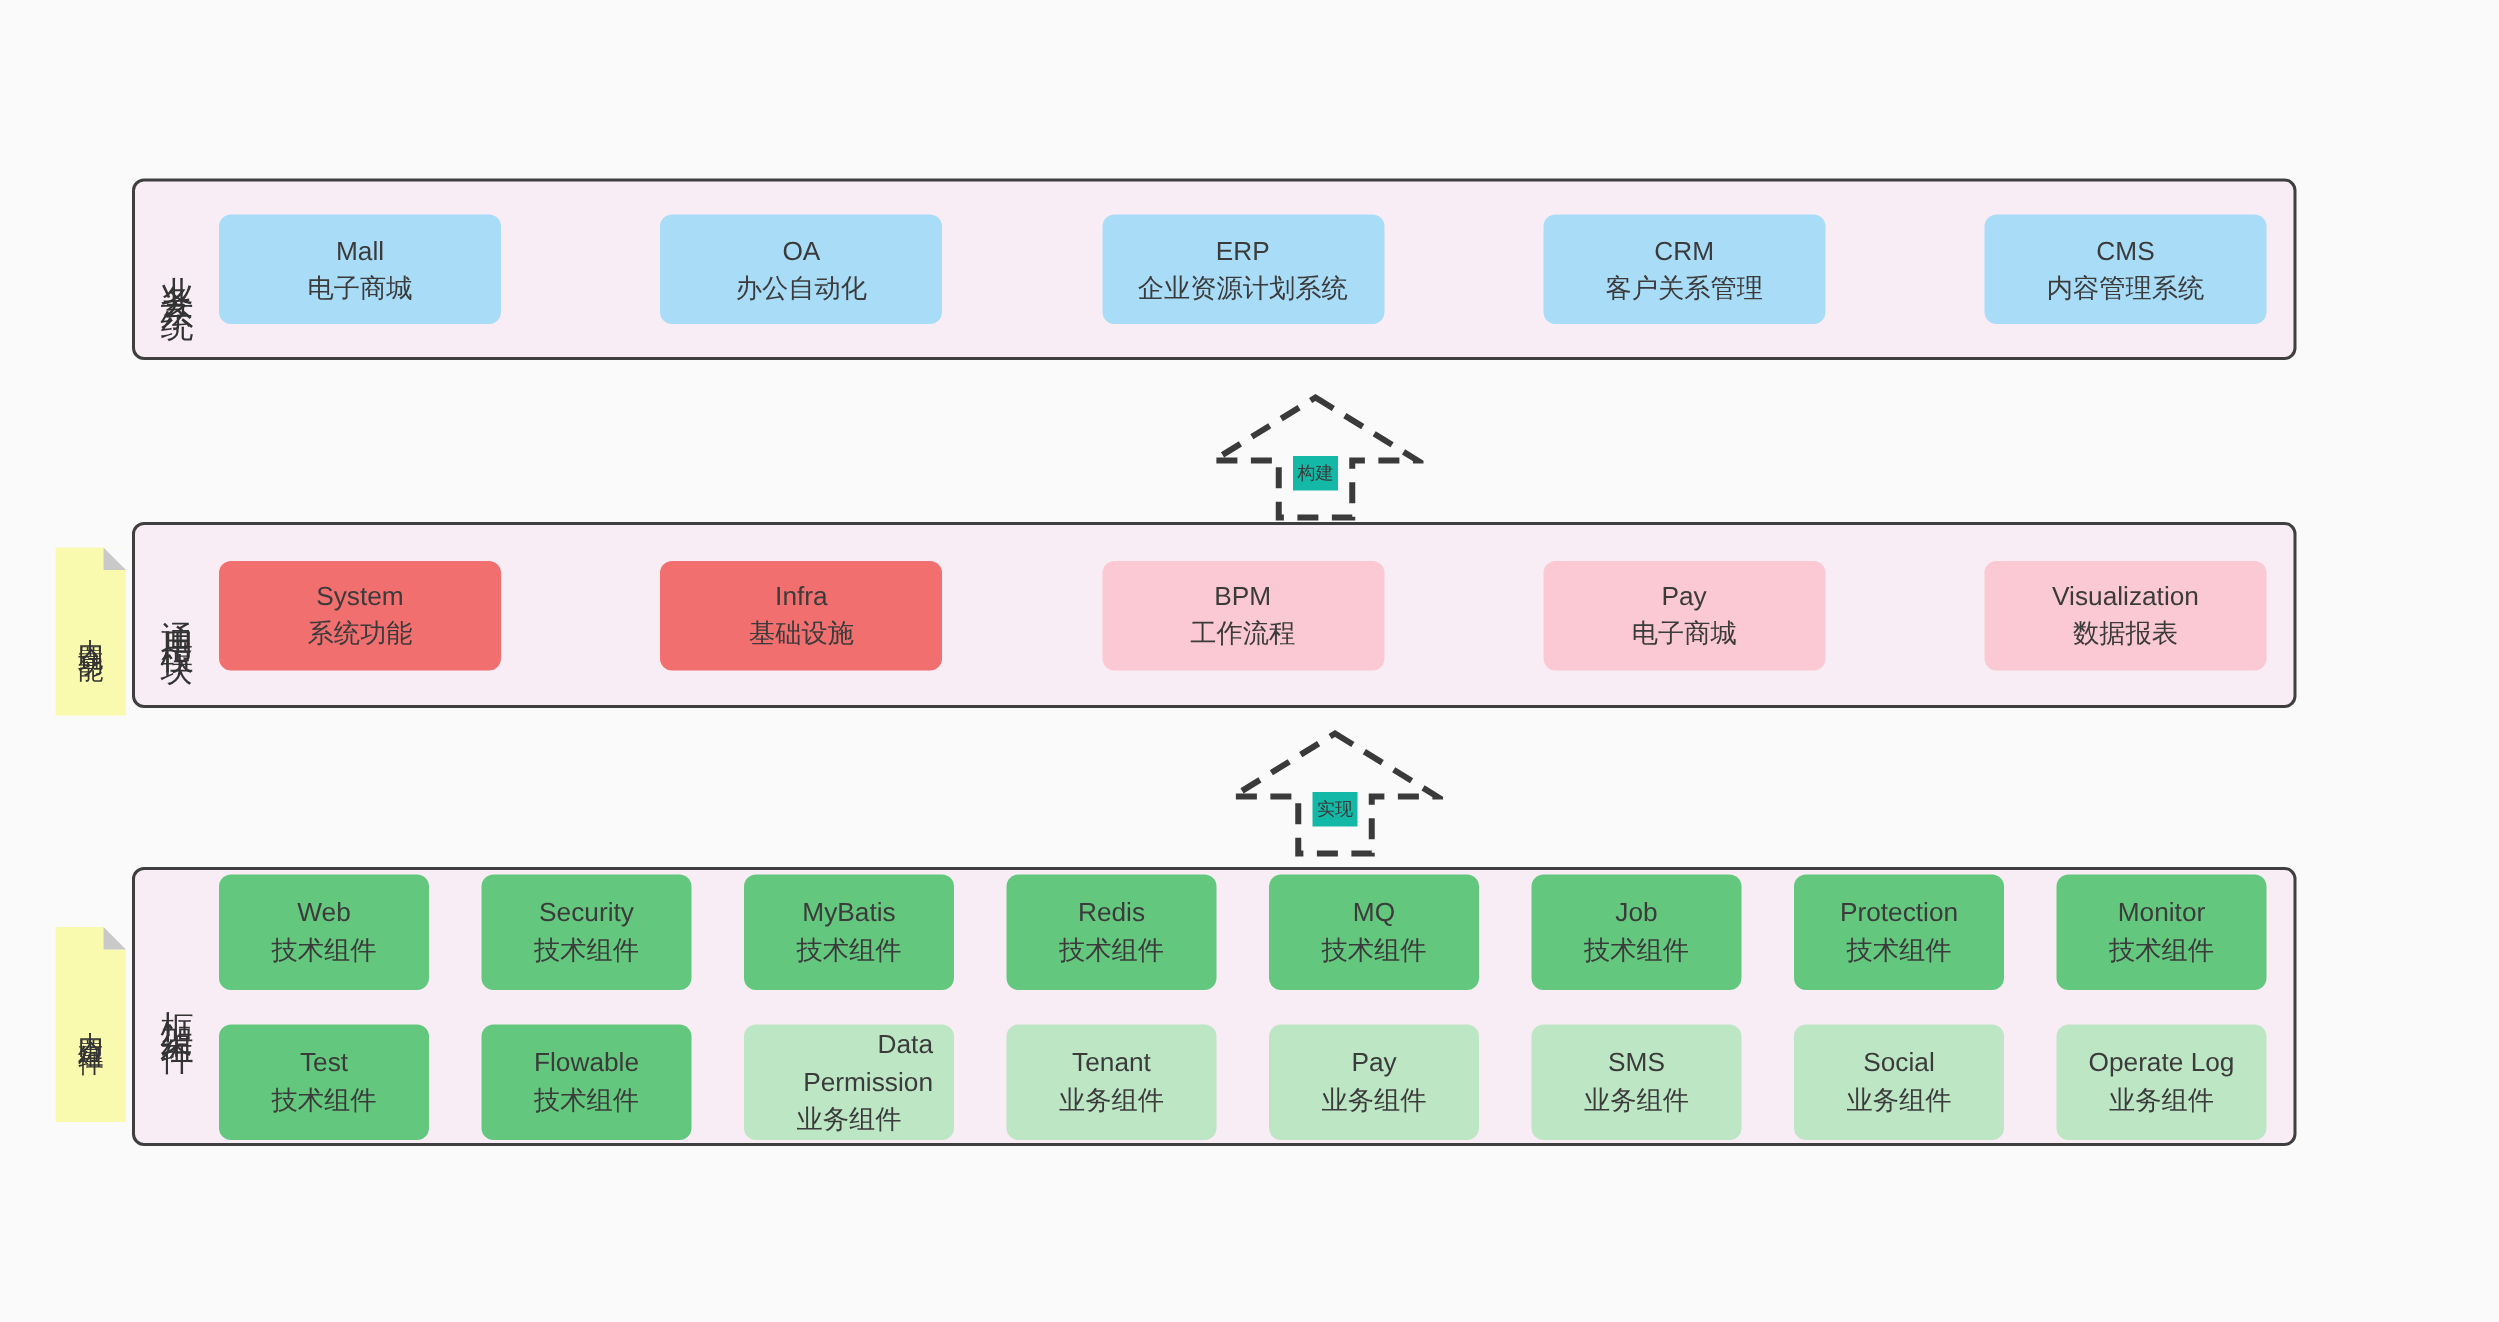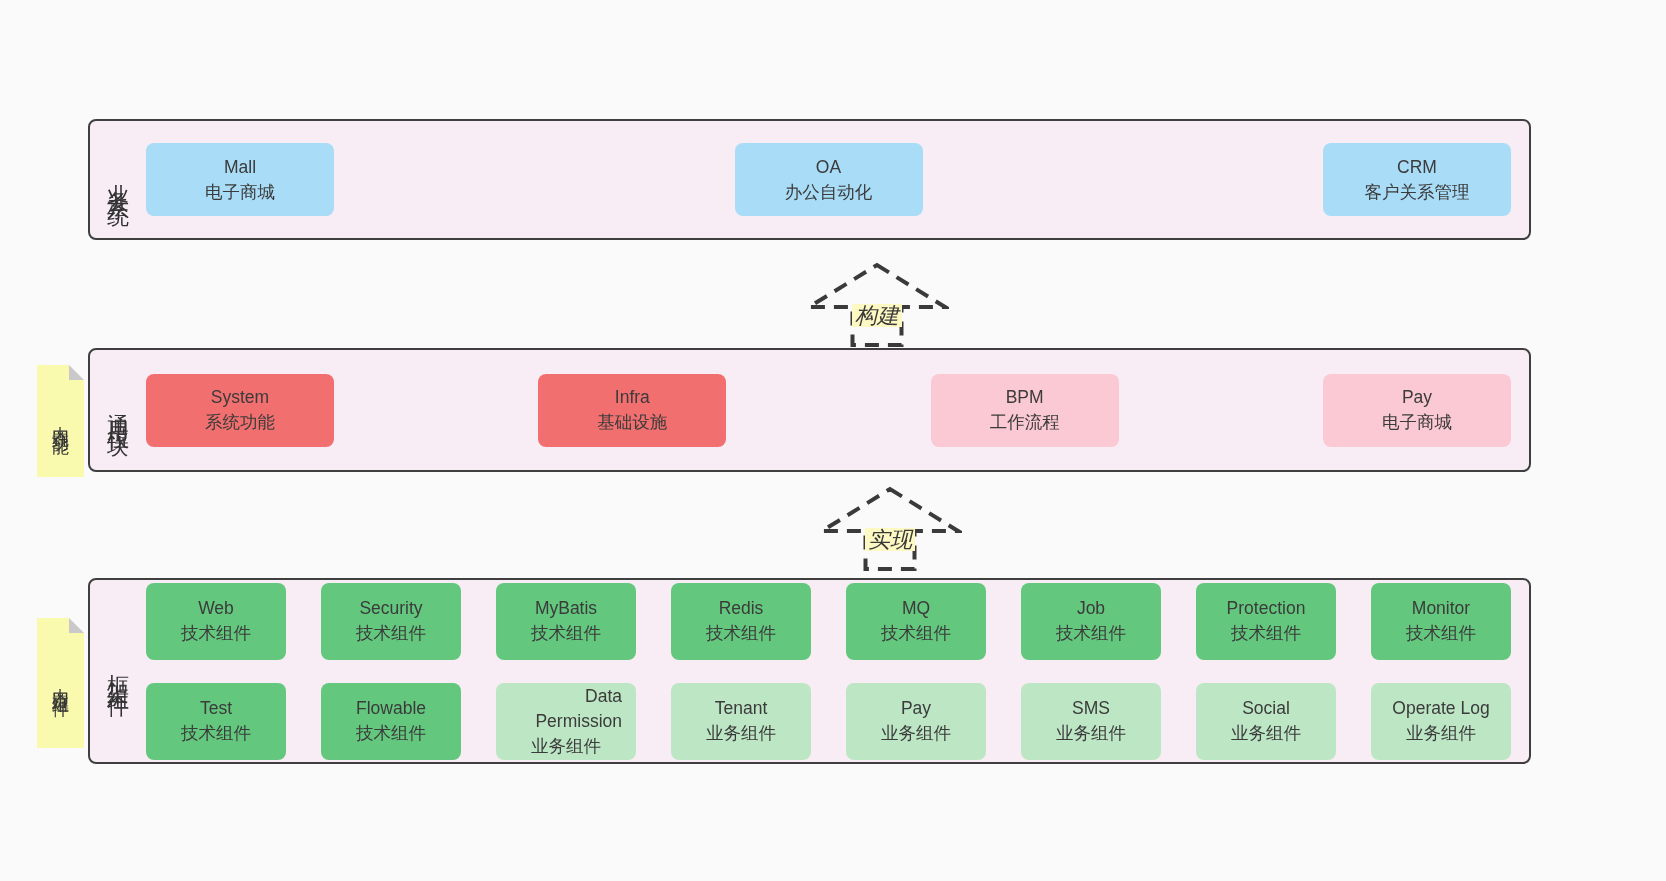--- a/index.html
+++ b/index.html
@@ -101,47 +101,54 @@
     height:86px;
   }
   .arrow-build     { left:805px; top:262px; }
   .arrow-implement { left:818px; top:486px; }
   .arrow svg { display:block; width:144px; height:86px; }
   .arrow .alabel {
     position:absolute;
     top:42px;
     left:50%;
     transform:translateX(-50%);
-    background:#fef9c3;
-    font-size:22px;
+    background:#14b8a6;
+    font-size:12px;
     line-height:23px;
     padding:0 3px;
     color:#3a3a3a;
     white-space:nowrap;
-    font-style:italic;
   }
 </style>
 </head>
 <body>
 
 <div class="section sec-business">
   <div class="sec-label">业务系统</div>
   <div class="sec-rows">
     <div class="sec-row">
       <div class="box wide blue">
         <div class="nm">Mall</div>
         <div class="ds">电子商城</div>
       </div>
       <div class="box wide blue">
         <div class="nm">OA</div>
         <div class="ds">办公自动化</div>
       </div>
       <div class="box wide blue">
+        <div class="nm">ERP</div>
+        <div class="ds">企业资源计划系统</div>
+      </div>
+      <div class="box wide blue">
         <div class="nm">CRM</div>
         <div class="ds">客户关系管理</div>
+      </div>
+      <div class="box wide blue">
+        <div class="nm">CMS</div>
+        <div class="ds">内容管理系统</div>
       </div>
     </div>
   </div>
 </div>
 
 <div class="arrow arrow-build">
   <svg viewBox="0 0 144 86">
     <path d="M72 3 L140 45 L96.5 45 L96.5 83 L47.5 83 L47.5 45 L4 45 Z" fill="none" stroke="#3a3a3a" stroke-width="4" stroke-dasharray="14 9"></path>
   </svg>
   <span class="alabel">构建</span>
@@ -164,20 +171,24 @@
         <div class="ds">基础设施</div>
       </div>
       <div class="box wide pink">
         <div class="nm">BPM</div>
         <div class="ds">工作流程</div>
       </div>
       <div class="box wide pink">
         <div class="nm">Pay</div>
         <div class="ds">电子商城</div>
       </div>
+      <div class="box wide pink">
+        <div class="nm">Visualization</div>
+        <div class="ds">数据报表</div>
+      </div>
     </div>
   </div>
 </div>
 
 <div class="arrow arrow-implement">
   <svg viewBox="0 0 144 86">
     <path d="M72 3 L140 45 L96.5 45 L96.5 83 L47.5 83 L47.5 45 L4 45 Z" fill="none" stroke="#3a3a3a" stroke-width="4" stroke-dasharray="14 9"></path>
   </svg>
   <span class="alabel">实现</span>
 </div>

